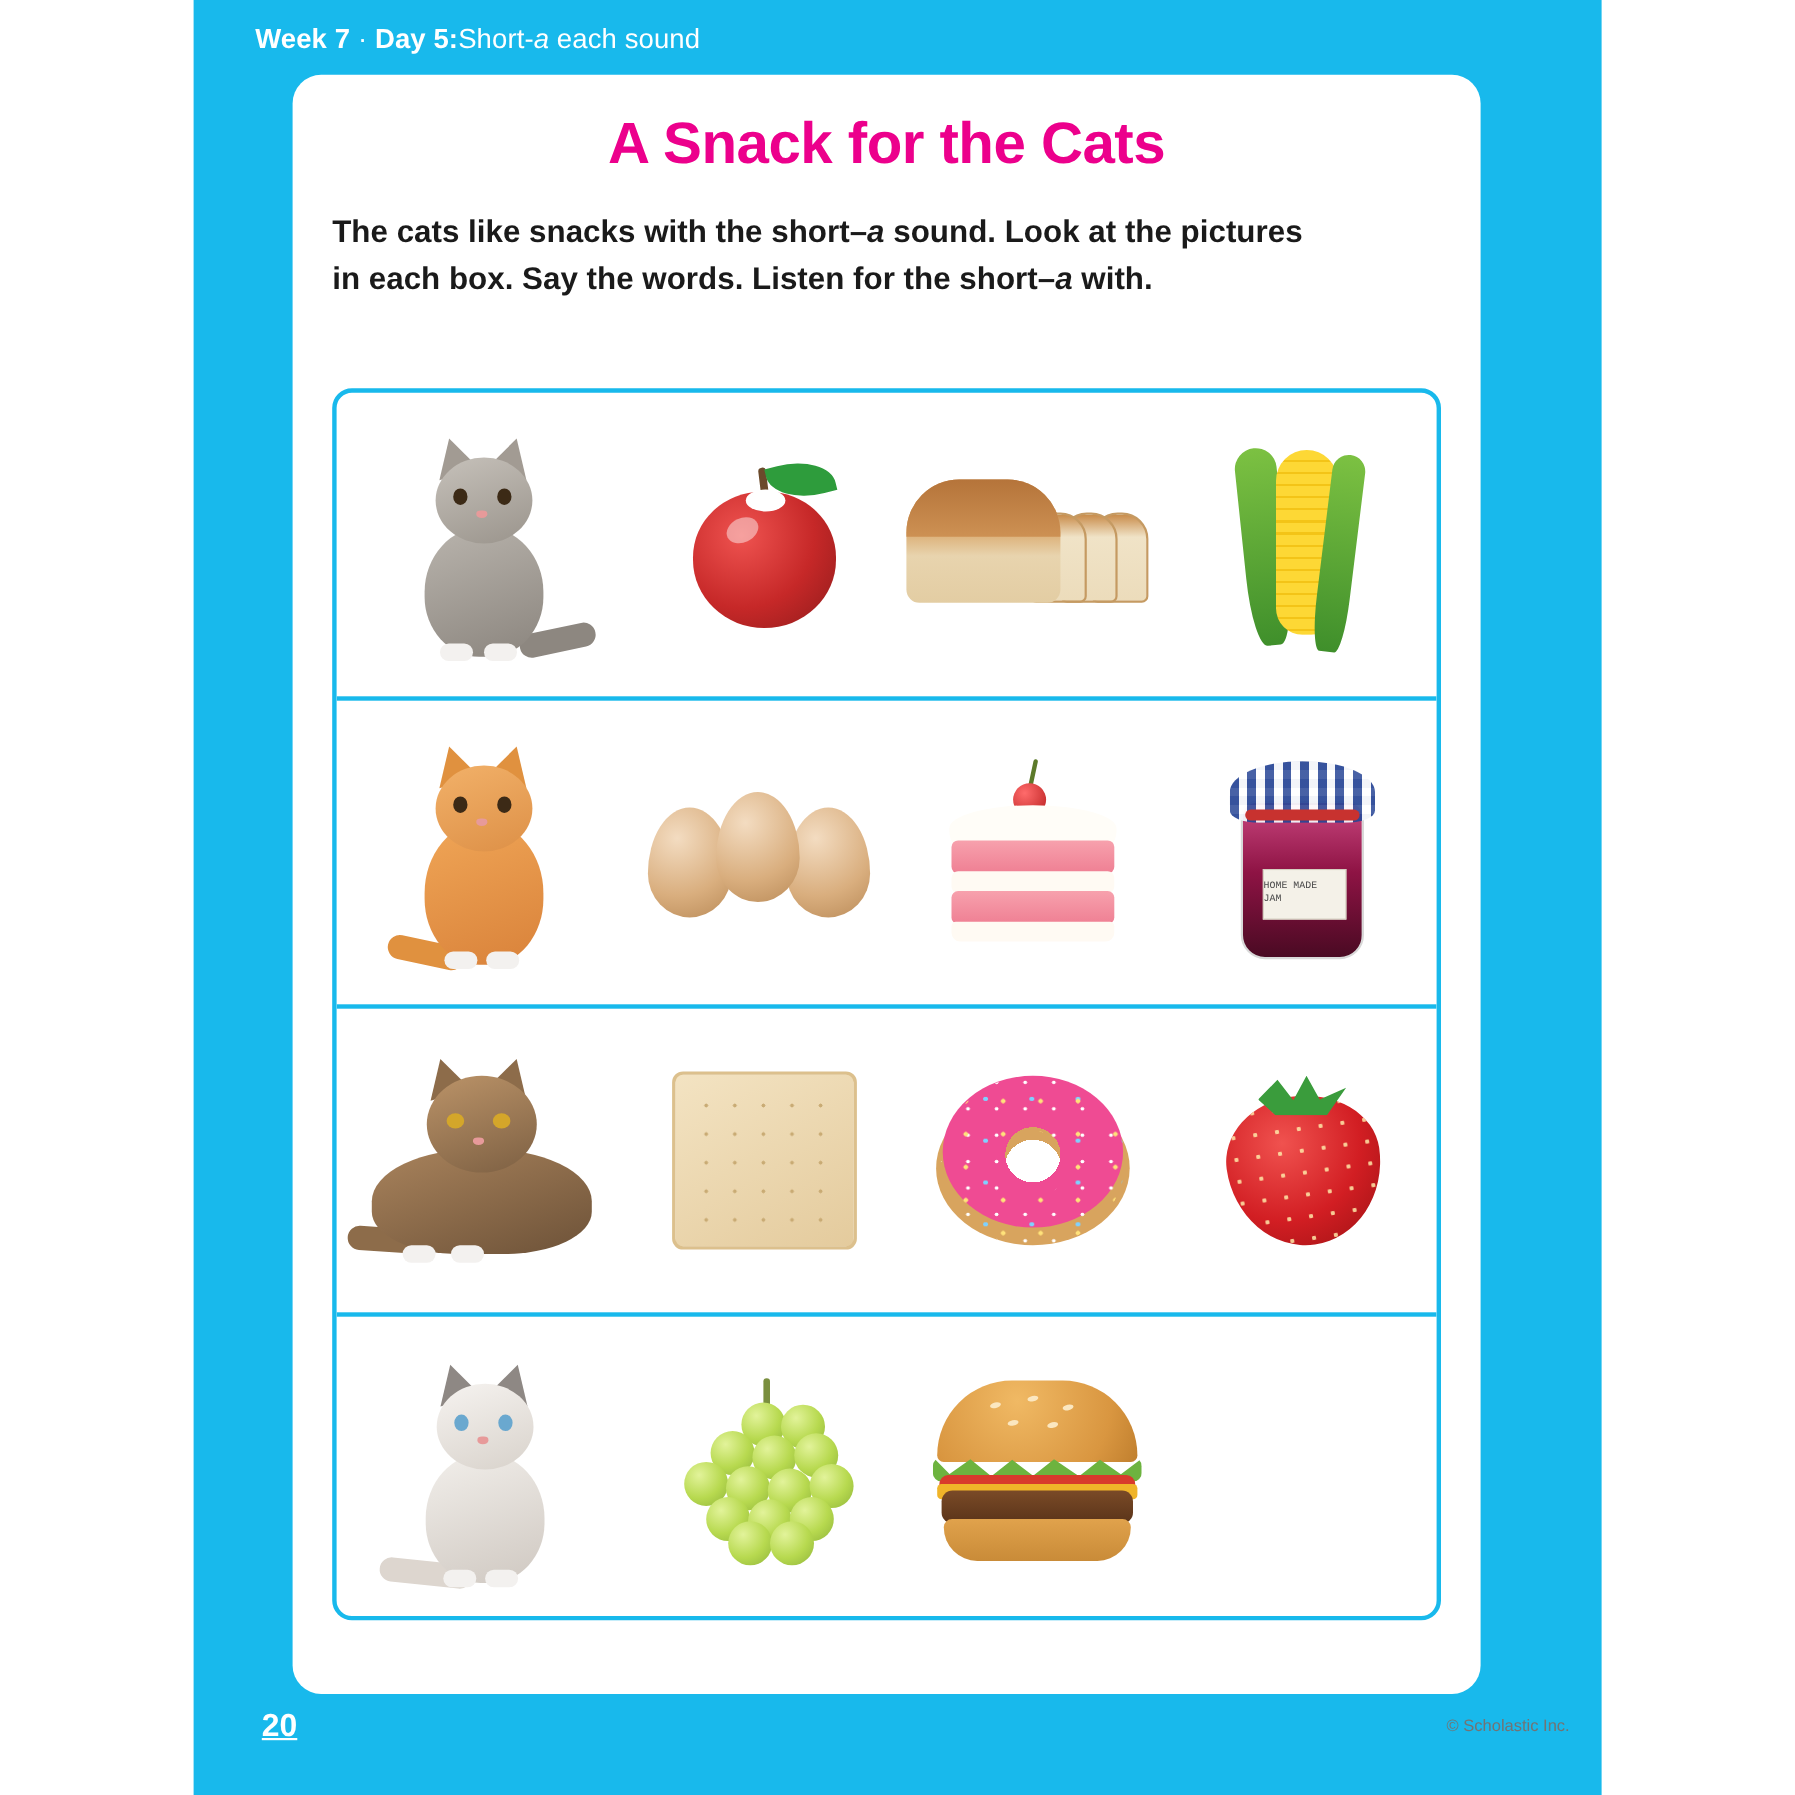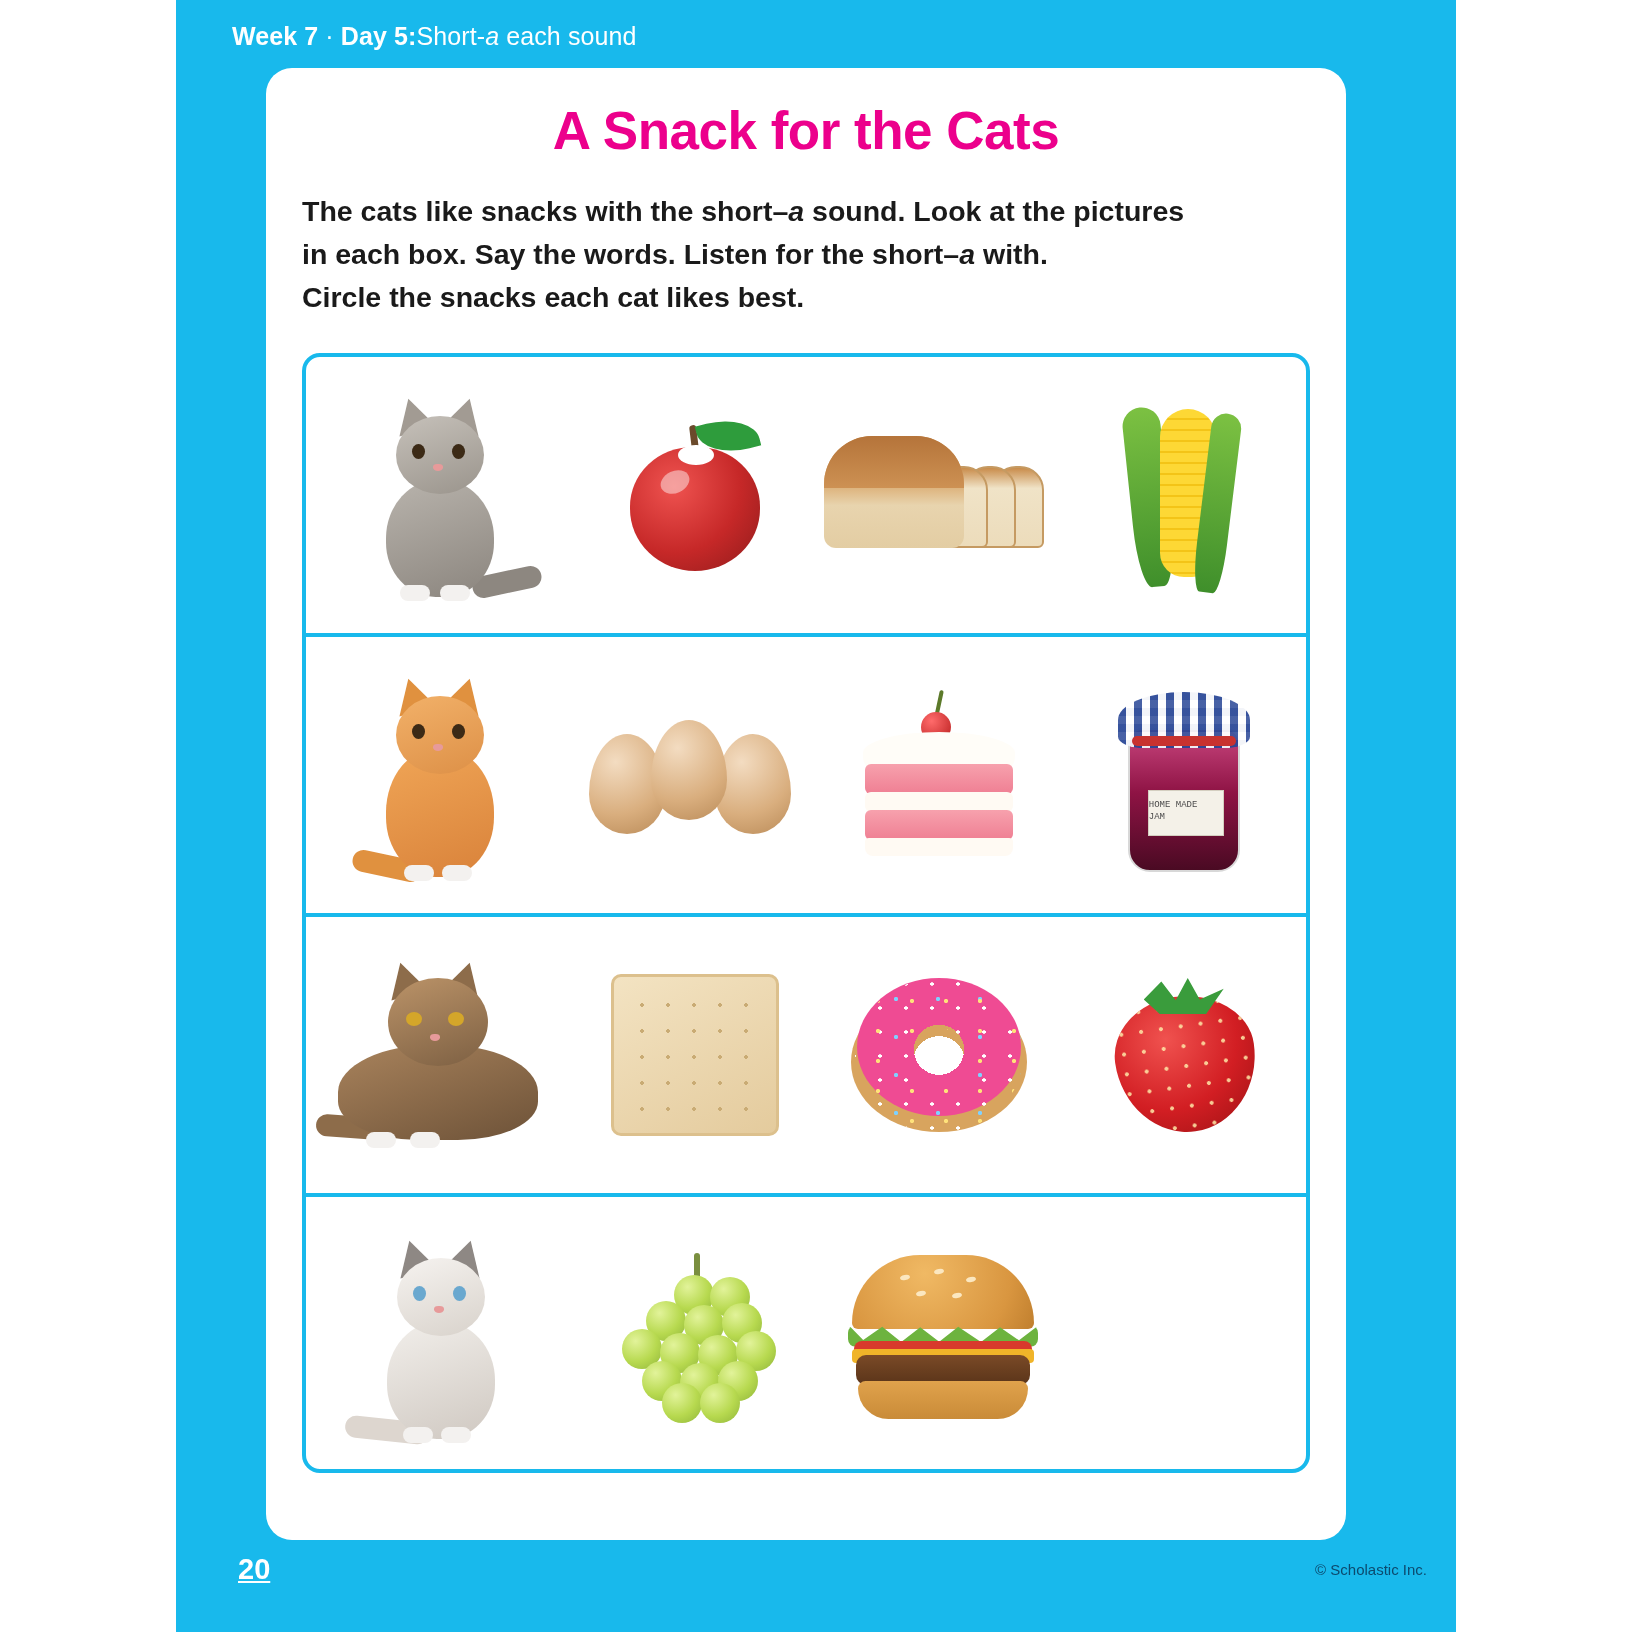--- a/index.html
+++ b/index.html
@@ -429,40 +429,39 @@
     background: linear-gradient(180deg,#e0a24c,#c98b38);
   }
 
   
   .page-number {
     position: absolute; left: 238px; top: 1553px;
     color: #ffffff; font-size: 29px; font-weight: bold; text-decoration: underline;
   }
   .copyright {
     position: absolute; right: 205px; top: 1561px;
-    color: #0c4a6e; font-size: 15px;
+    color: #737373; font-size: 15px;
   }
 </style>
 </head>
 <body>
 
 <div id="page">
   <div class="cyan-panel"></div>
 
   <div class="header-line">
     <span class="bold">Week 7</span><span> · </span><span class="bold">Day 5:</span><span>Short-</span><span class="ital">a</span><span> each sound</span>
   </div>
 
   <div class="content-card">
     <div class="title">A Snack for the Cats</div>
 
     <div class="instructions">
       <span>The cats like snacks with the short–</span><span class="ital">a</span><span> sound. Look at the pictures</span><br>
       <span>in each box. Say the words. Listen for the short–</span><span class="ital">a</span><span> with.</span><br>
-      <span>Circle the snacks each cat likes best.</span>
     </div>
 
     <div class="rows">
 
       <div class="row">
         <div class="cell cell-cat">
           <div class="cat cat1">
             <div class="tail"></div>
               <div class="body"></div>
             <div class="ear l"></div>

